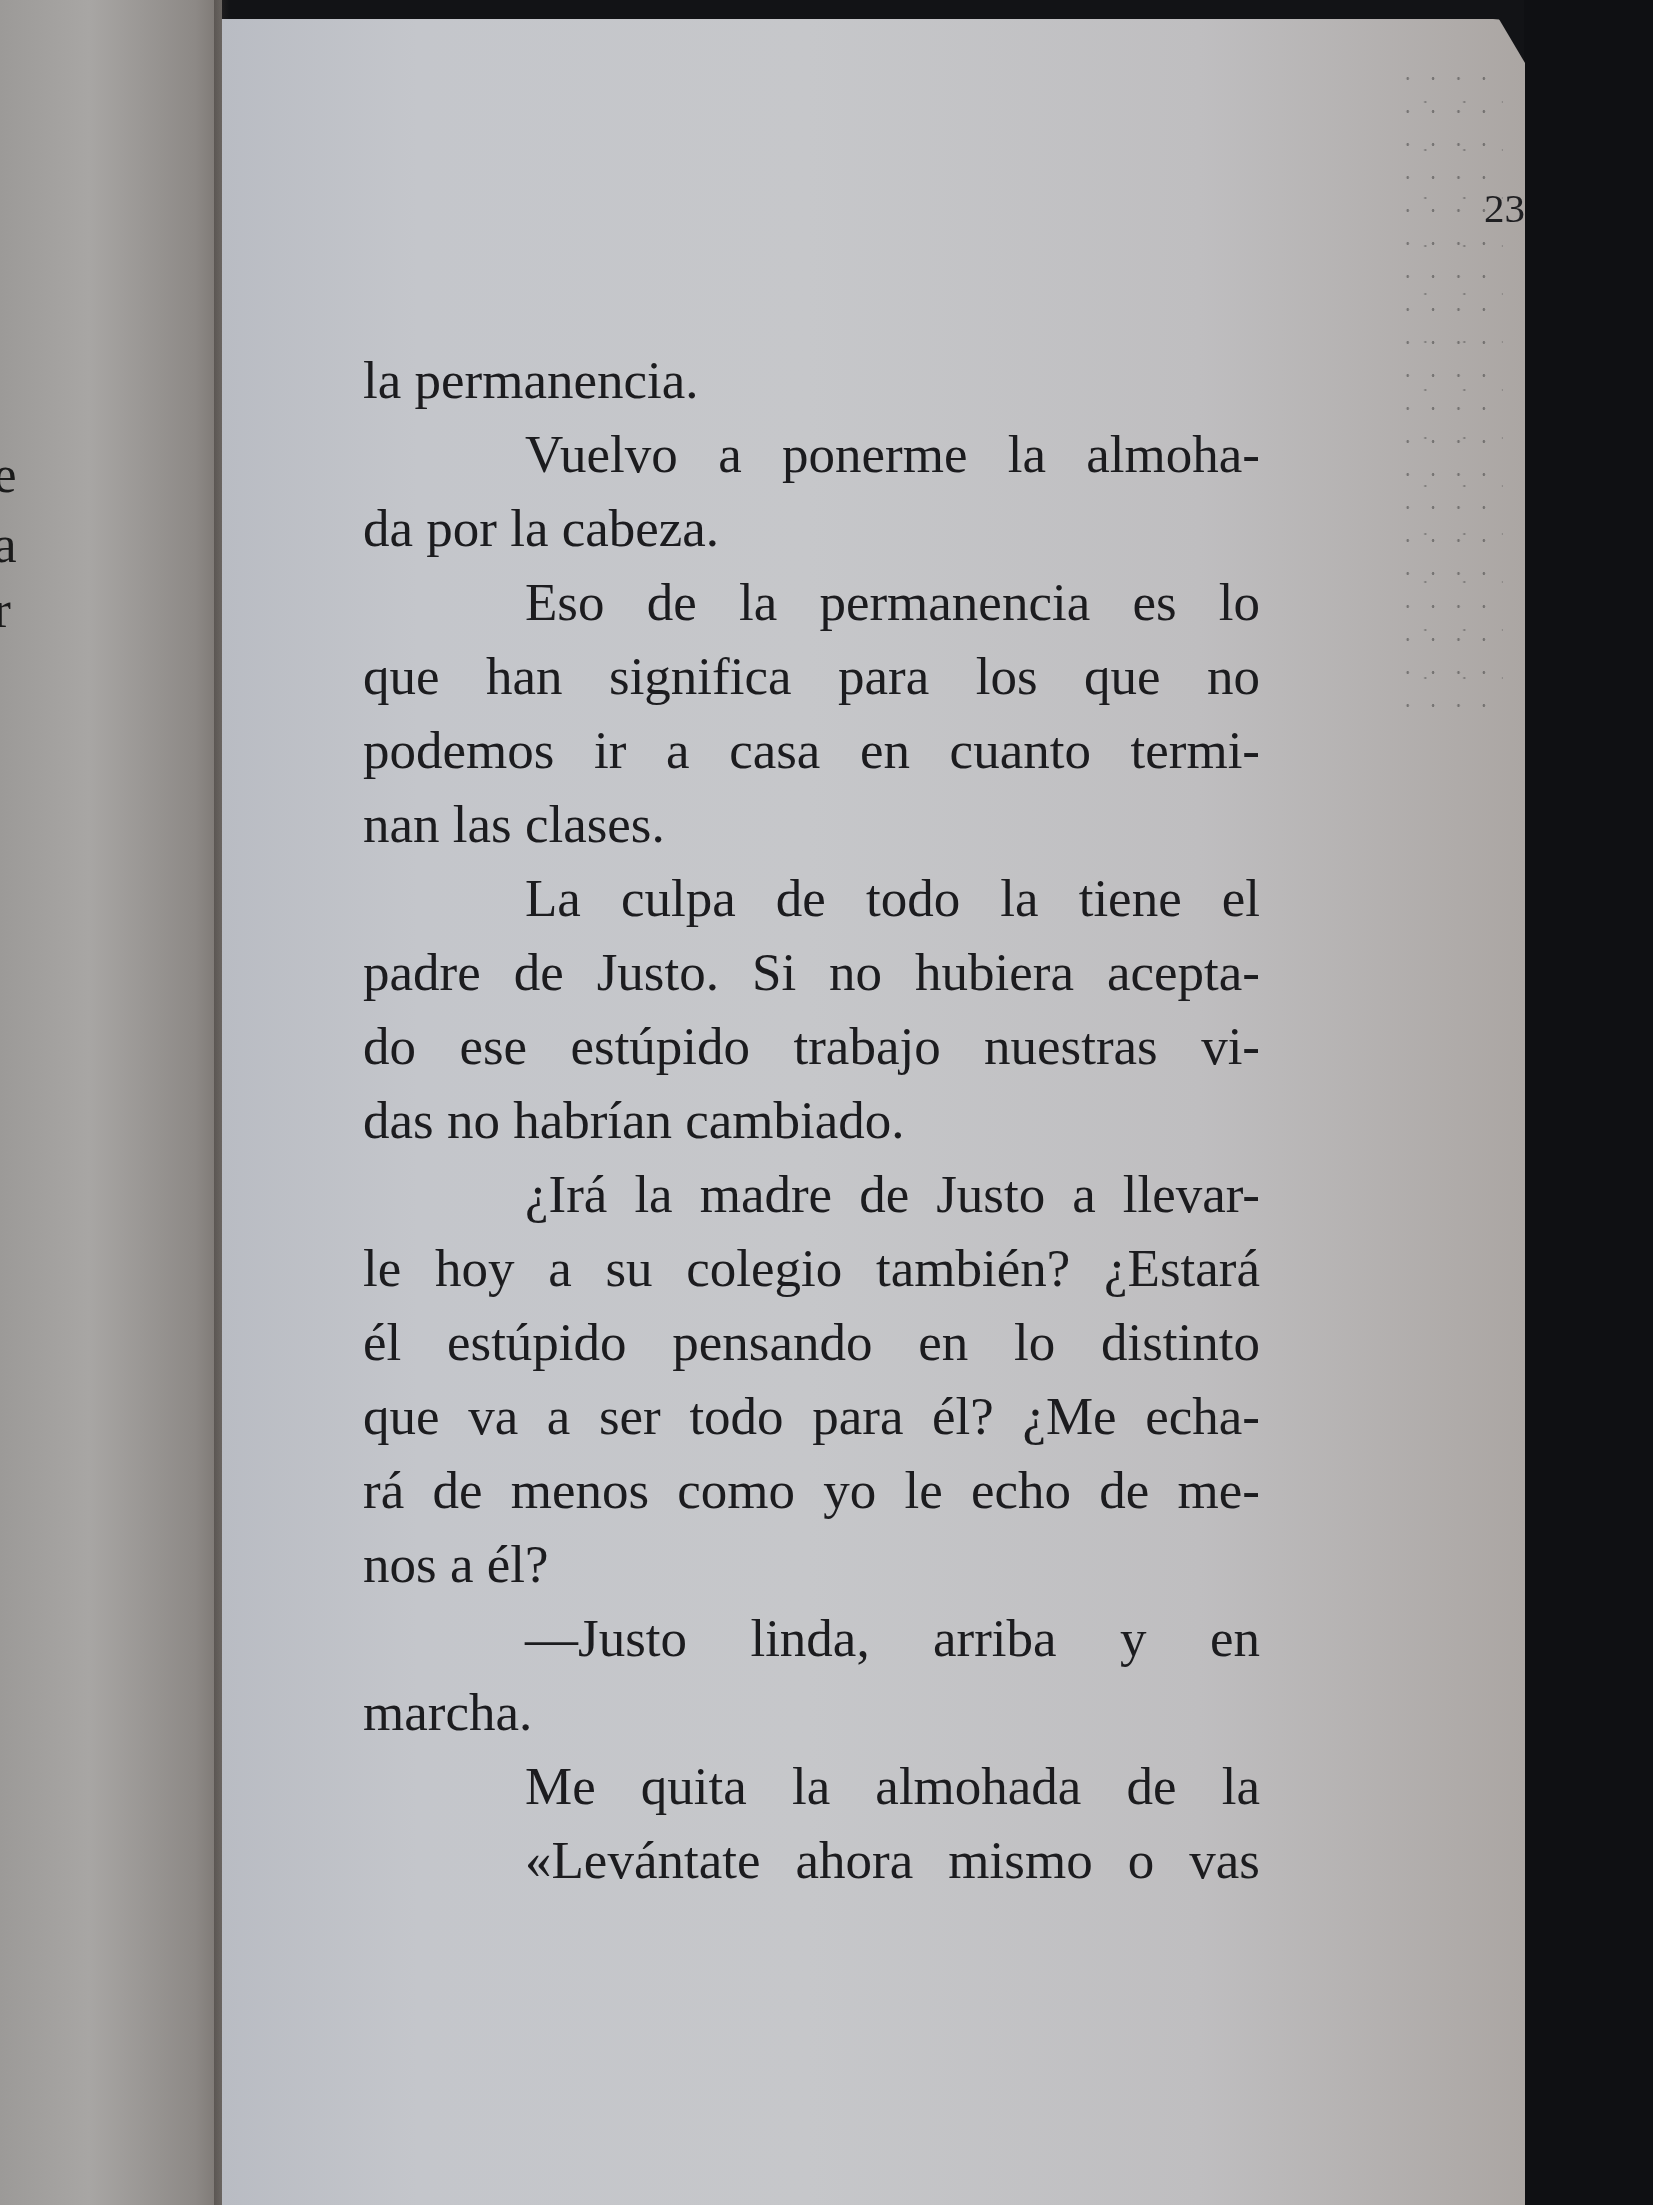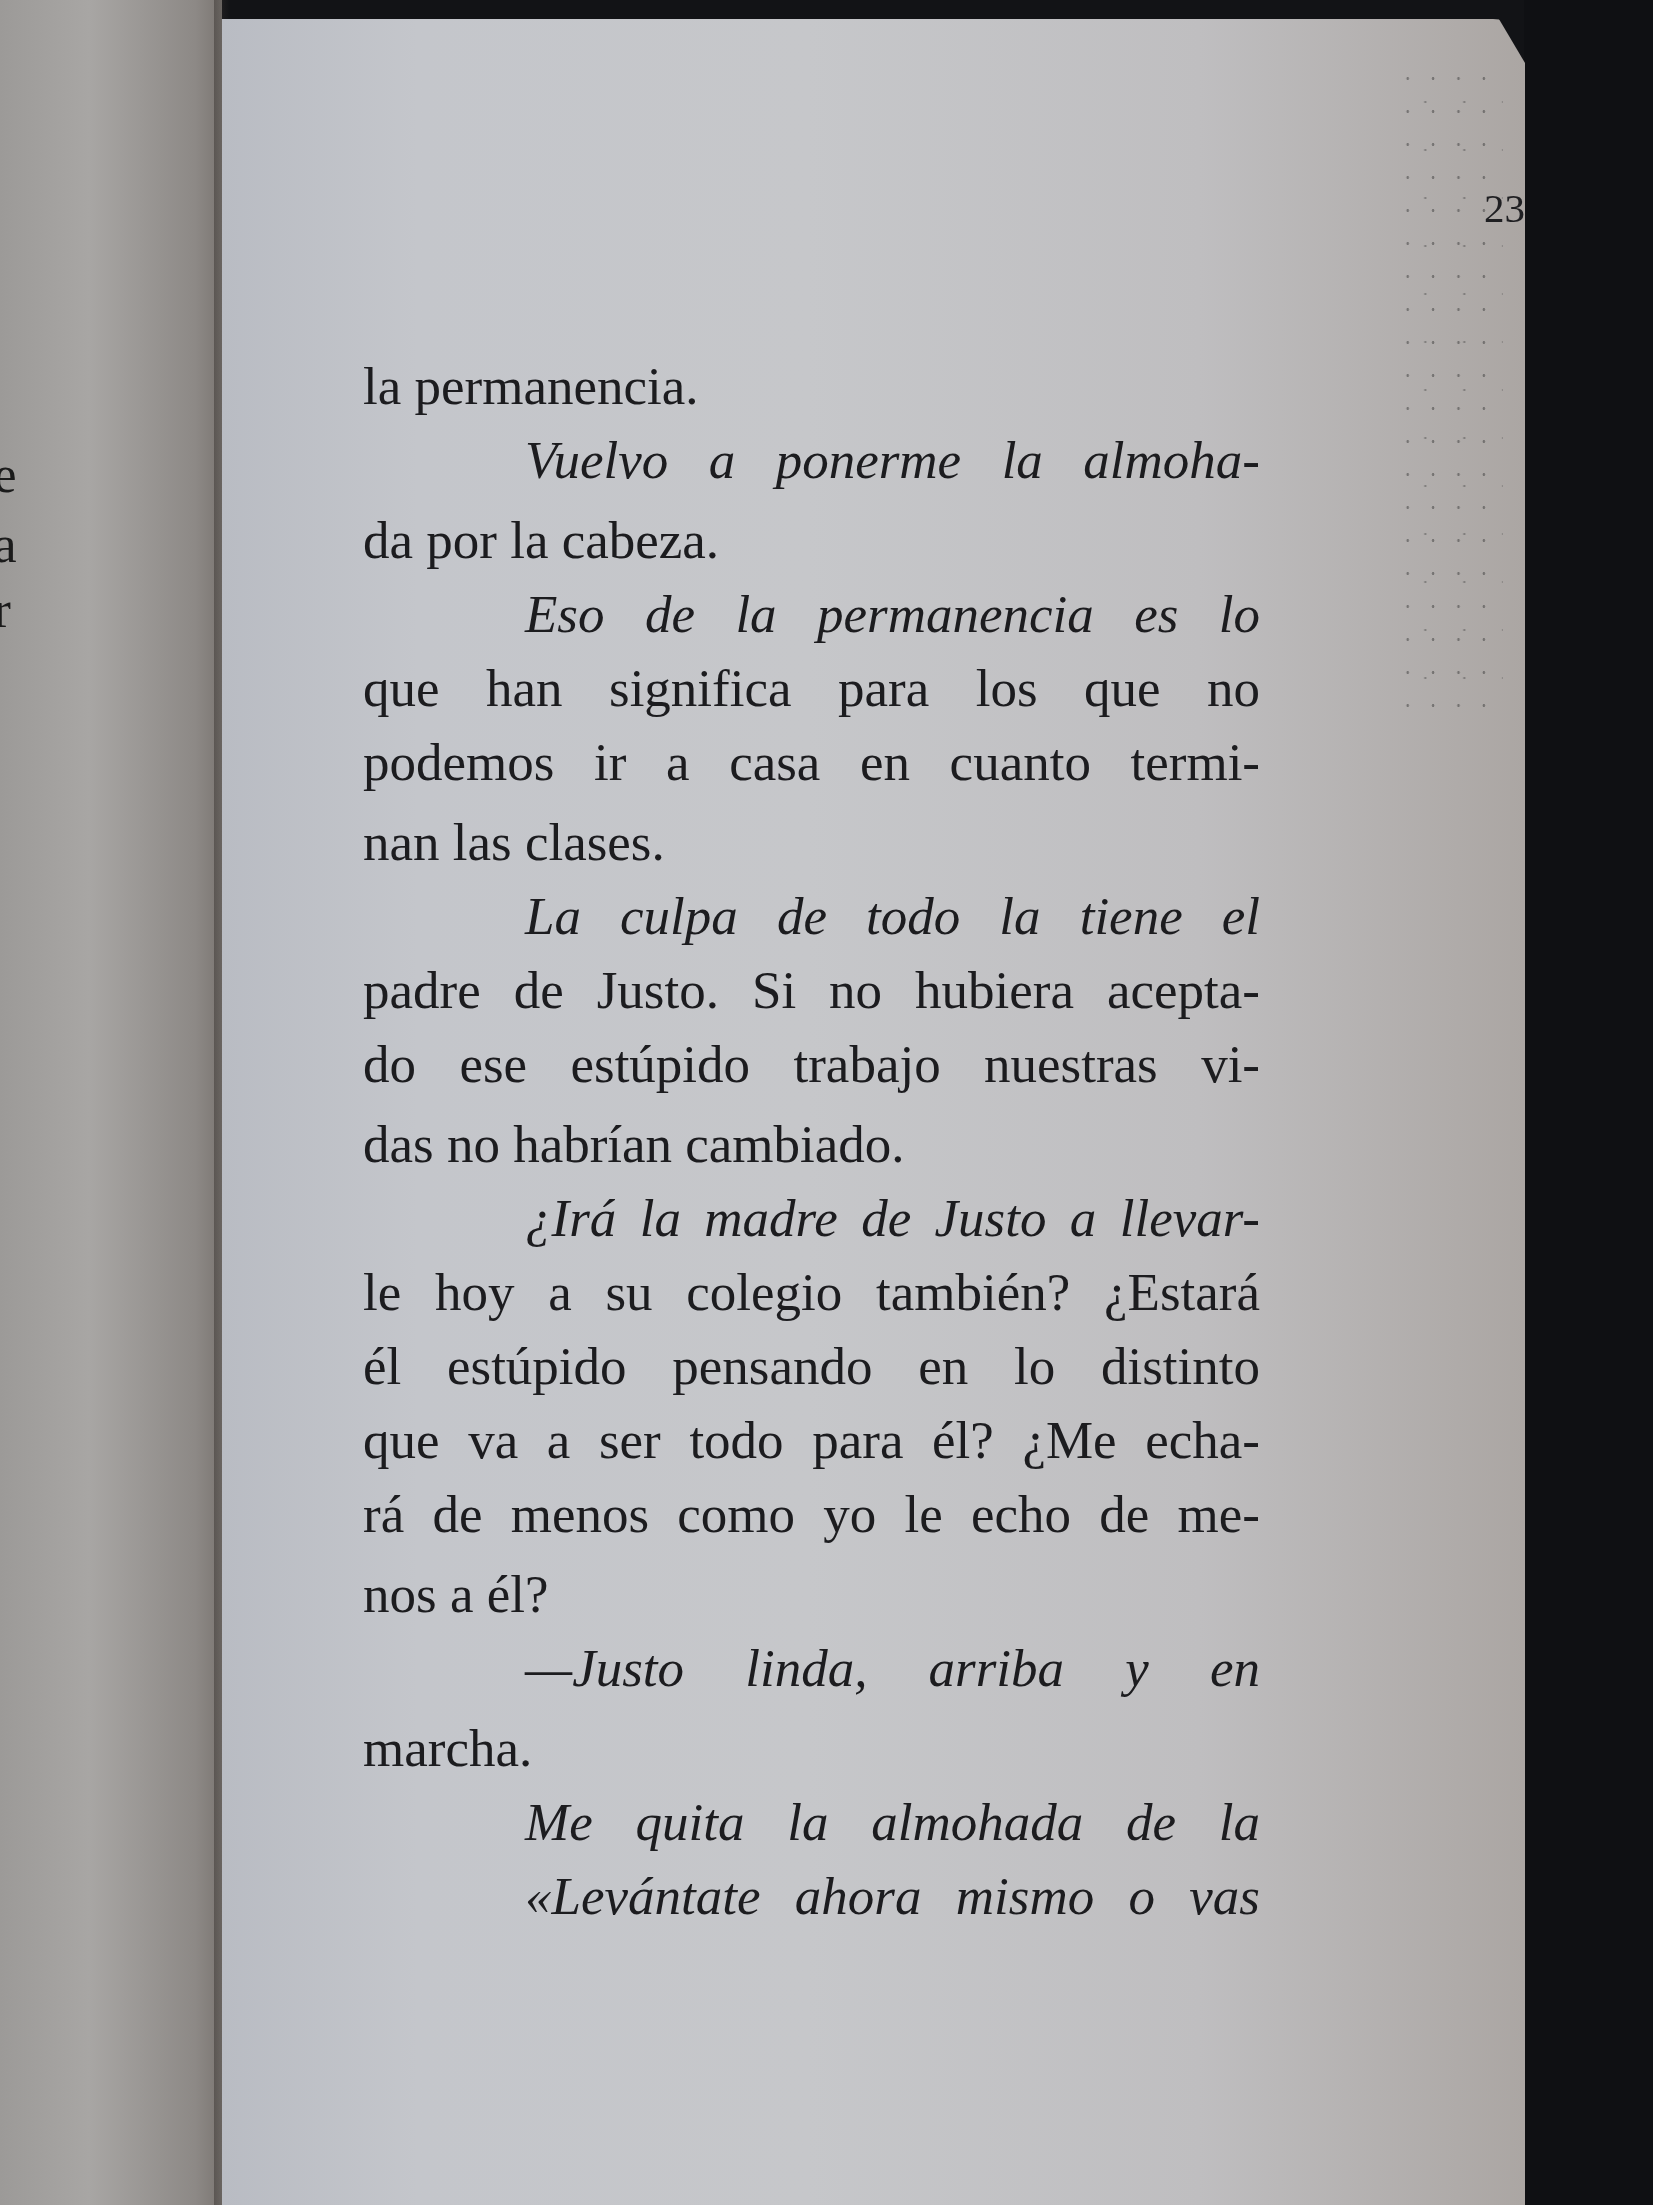--- a/index.html
+++ b/index.html
@@ -68,25 +68,23 @@
     height: 74px;
     font-size: 53px;
     line-height: 74px;
     color: #1c1c1f;
     white-space: nowrap;
     text-align: justify;
     text-align-last: justify;
   }
   .line.last {
     text-align-last: left;
-    margin-top: 6px;
   }
   .line.indent {
     padding-left: 162px;
-    font-style: italic;
   }
   .specks {
     position: absolute;
     right: 21.6px;
     top: 43px;
     width: 108px;
     height: 649px;
     background-image:
       radial-gradient(circle, #3a3a3a 1.1px, transparent 1.6px),
       radial-gradient(circle, #4a4a4a 0.8px, transparent 1.4px);

